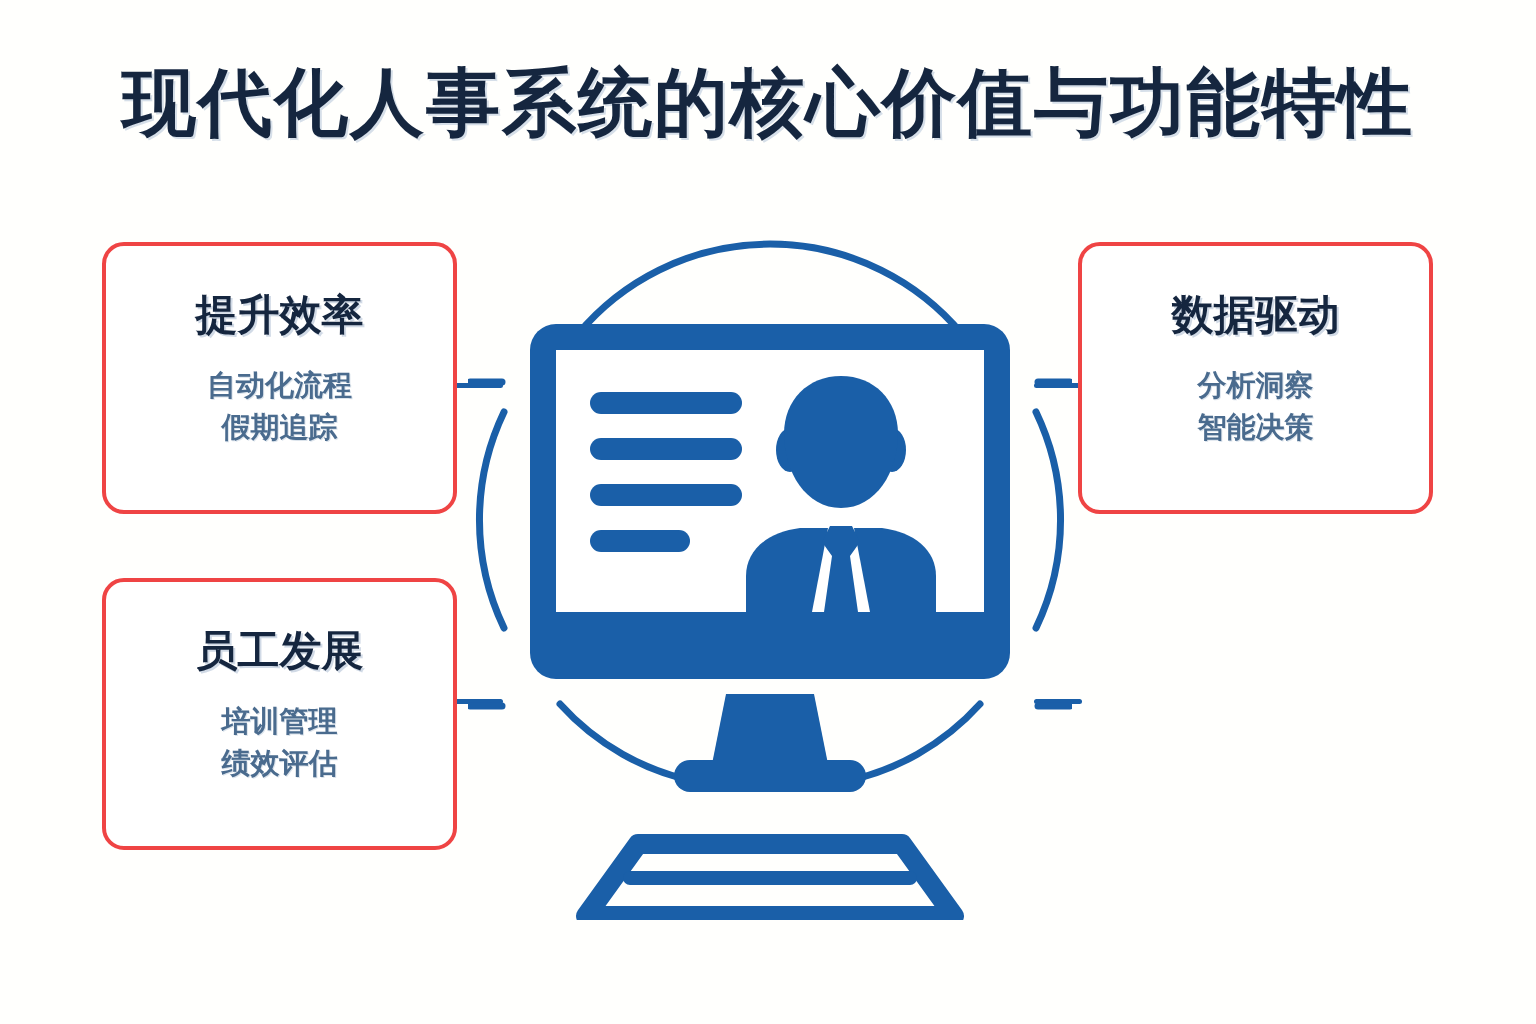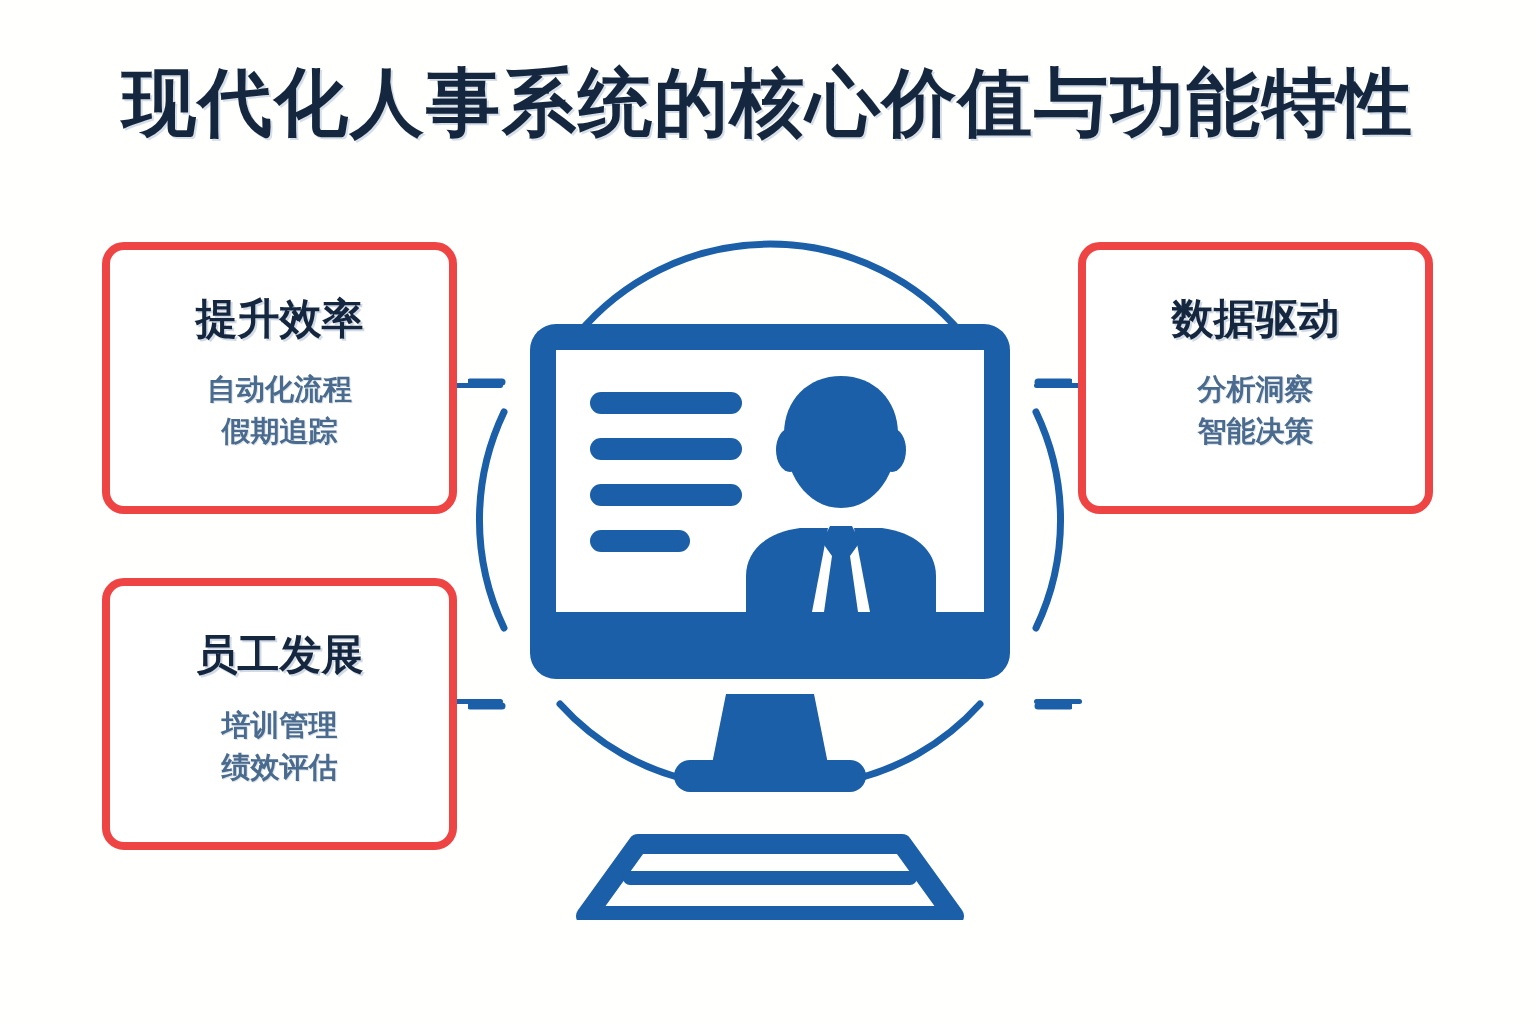--- a/index.html
+++ b/index.html
@@ -34,21 +34,21 @@
     text-shadow: 2px 2px 0 rgba(200, 212, 226, 0.75);
     white-space: nowrap;
     line-height: 1.1;
   }
 
   
   .card {
     position: absolute;
     width: 355px;
     height: 272px;
-    border: 8px solid #ef4444;
+    border: 4px solid #ef4444;
     border-radius: 22px;
     background: #ffffff;
     box-sizing: border-box;
     display: flex;
     flex-direction: column;
     align-items: center;
     justify-content: flex-start;
     padding-top: 46px;
   }
   .card-tl { left: 102px;  top: 242px; }

